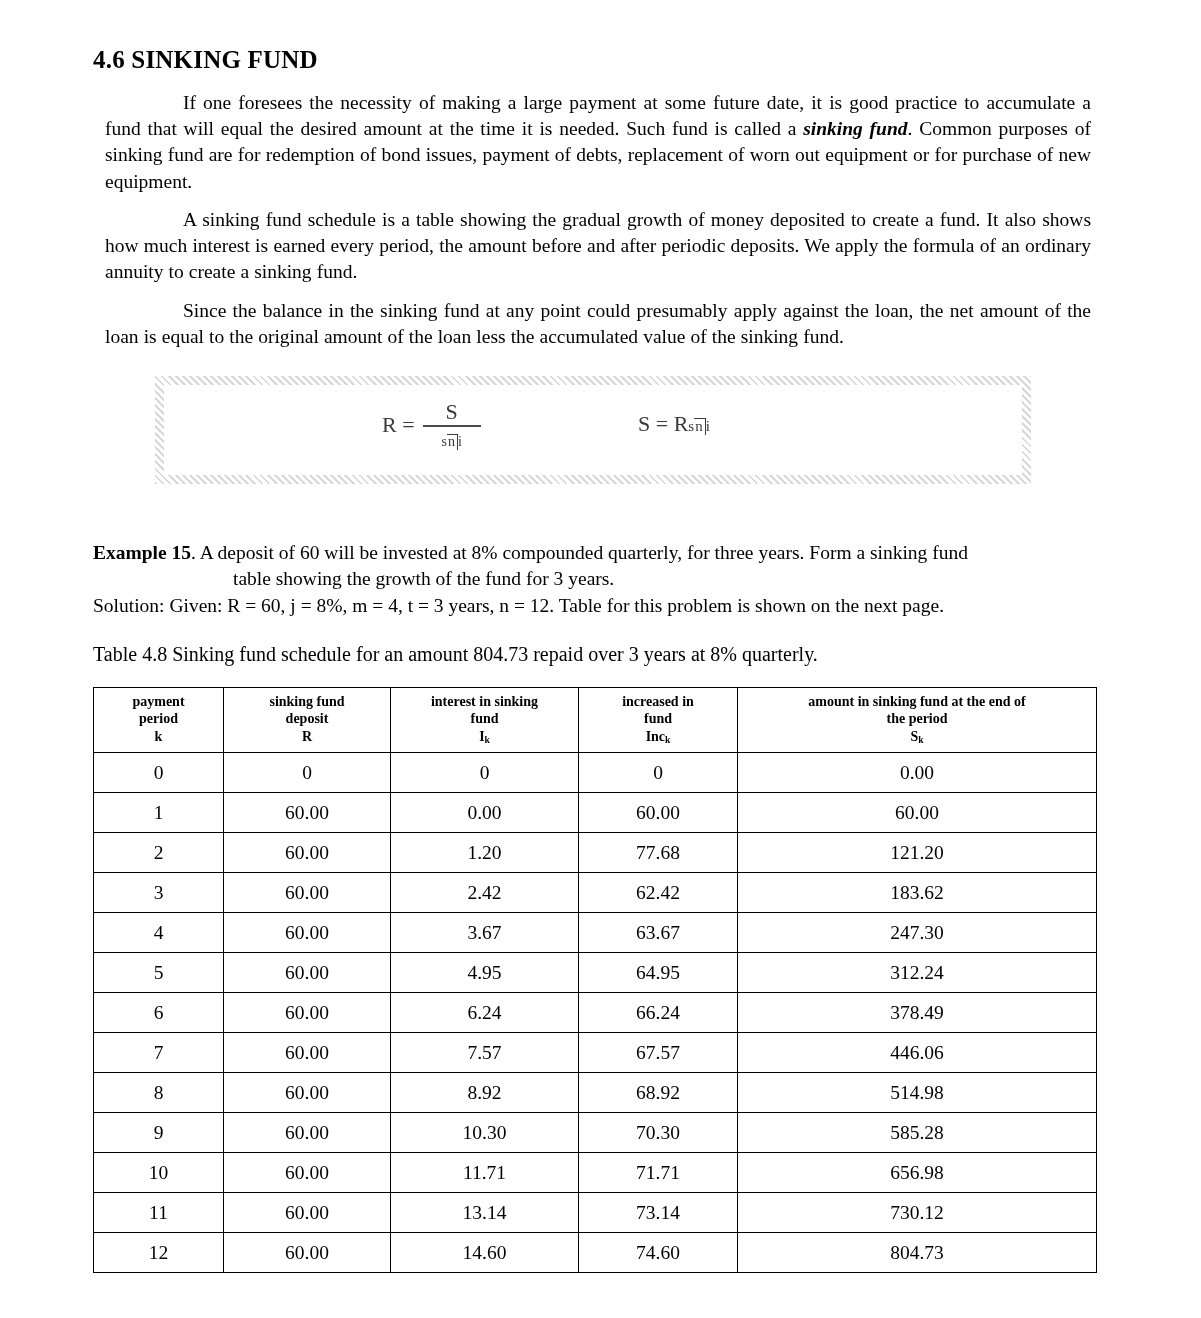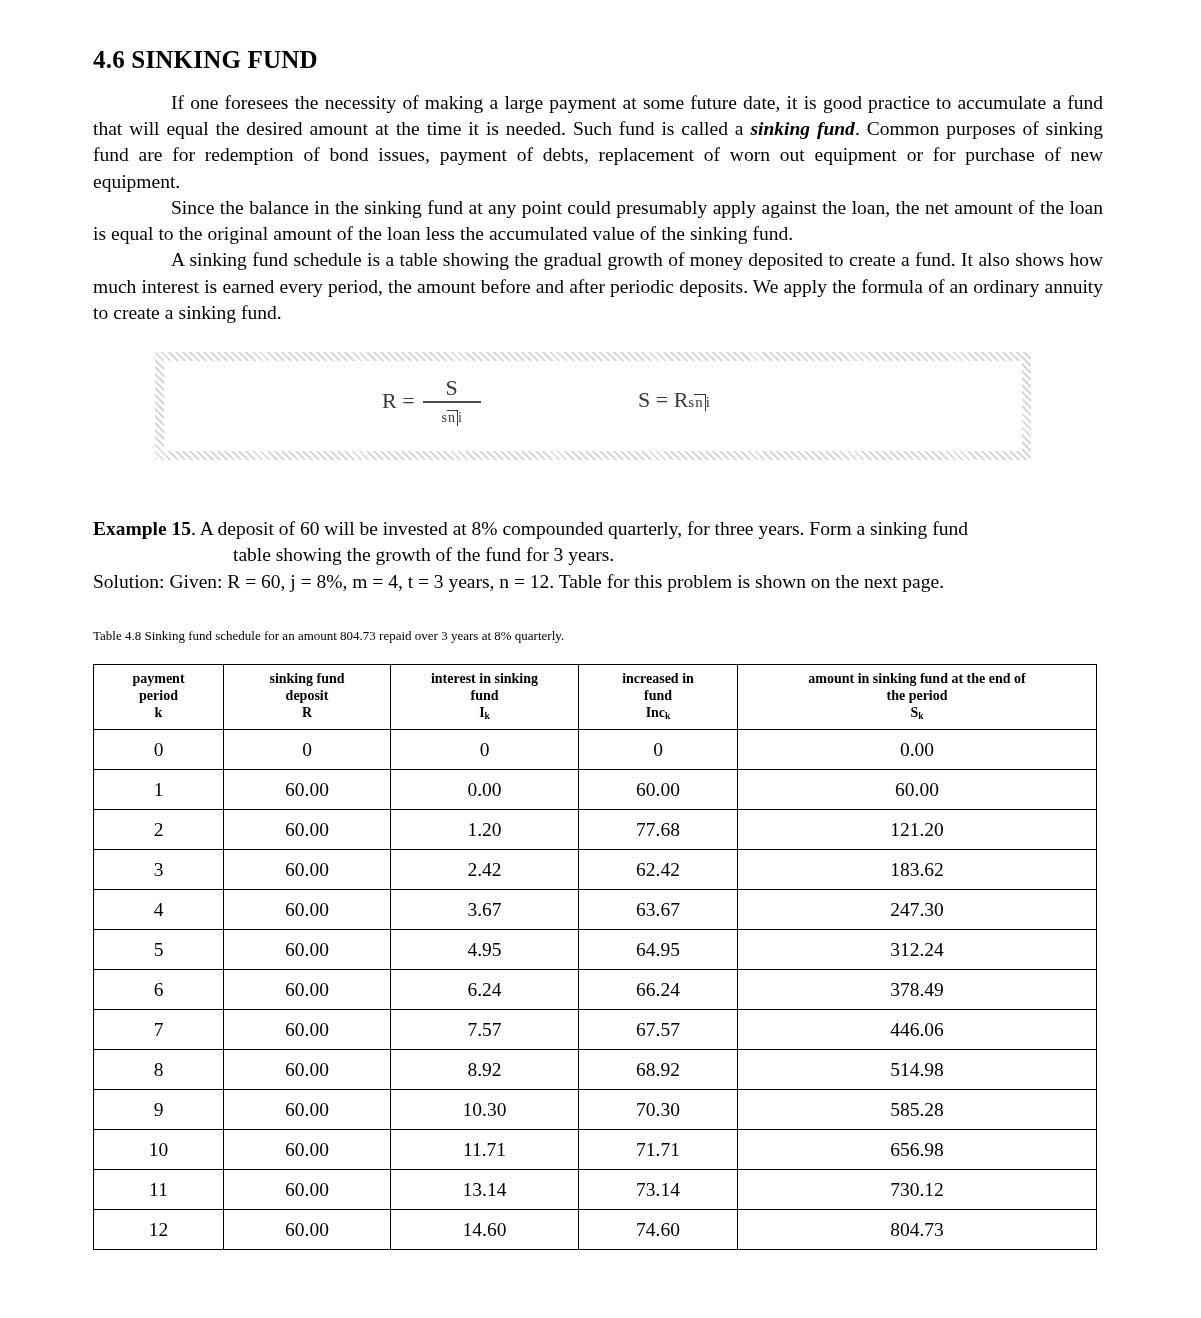--- a/index.html
+++ b/index.html
@@ -37,21 +37,21 @@
     margin: 0;
     padding-top: 46px;
     letter-spacing: 0.2px;
   }
 
   
   .body-par {
     font-size: 19.5px;
     line-height: 1.345;
     text-align: justify;
-    margin: 0;
+    margin: 12px;
     text-indent: 78px;
     word-spacing: 0.2px;
   }
   .par-block {
     margin-top: 16px;
   }
   .par-block .body-par + .body-par {
     margin-top: 0;
   }
   .bold-italic {
@@ -173,22 +173,22 @@
     margin: 0;
     margin-top: 1px;
   }
   .example-label {
     font-weight: bold;
     text-align: right;
   }
 
   
   .table-caption {
-    margin-top: 33px;
-    font-size: 13px;
+    margin-top: 22px;
+    font-size: 20px;
     line-height: 1.3;
   }
 
   
   .sf-table {
     margin-top: 19px;
     border-collapse: collapse;
     width: 1003px;
     table-layout: fixed;
     font-size: 19px;
@@ -234,23 +234,23 @@
 <body>
 
 <div class="page">
   <div class="content">
 
     <h1 class="section-heading">4.6 SINKING FUND</h1>
 
     <div class="par-block">
       <p class="body-par"><span>If one foresees the necessity of making a large payment at some future date, it is good practice to accumulate a fund that will equal the desired amount at the time it is needed. Such fund is called a </span><span class="bold-italic">sinking fund</span><span>. Common purposes of sinking fund are for redemption of bond issues, payment of debts, replacement of worn out equipment or for purchase of new equipment.</span></p>
 
+      <p class="body-par">A sinking fund schedule is a table showing the gradual growth of money deposited to create a fund. It also shows how much interest is earned every period, the amount before and after periodic deposits. We apply the formula of an ordinary annuity to create a sinking fund.</p>
+
       <p class="body-par">Since the balance in the sinking fund at any point could presumably apply against the loan, the net amount of the loan is equal to the original amount of the loan less the accumulated value of the sinking fund.</p>
-
-      <p class="body-par">A sinking fund schedule is a table showing the gradual growth of money deposited to create a fund. It also shows how much interest is earned every period, the amount before and after periodic deposits. We apply the formula of an ordinary annuity to create a sinking fund.</p>
     </div>
 
     <div class="formula-box">
       <div class="formula-inner">
 
         <div class="formula-left">
           <span>R =</span>
           <span class="frac">
             <span class="frac-num">S</span>
             <span class="frac-bar"></span>

